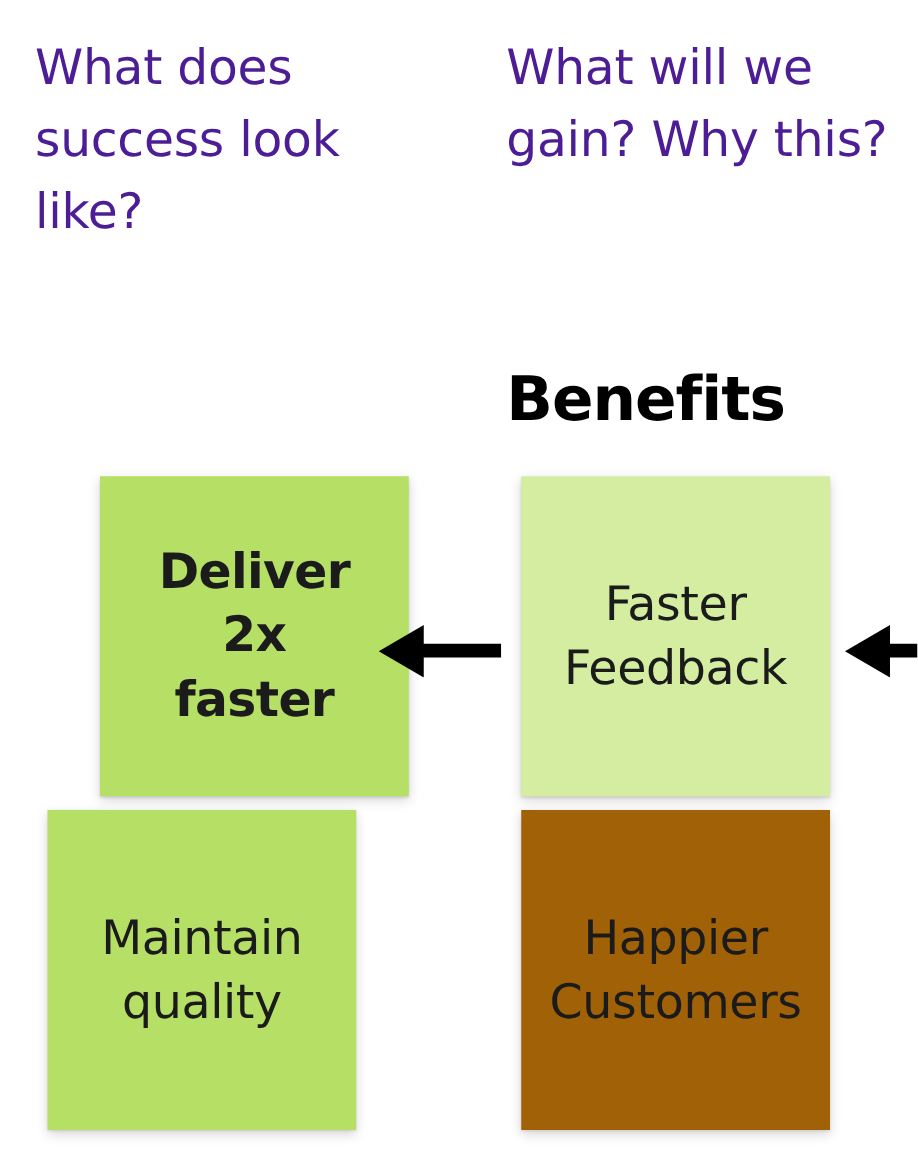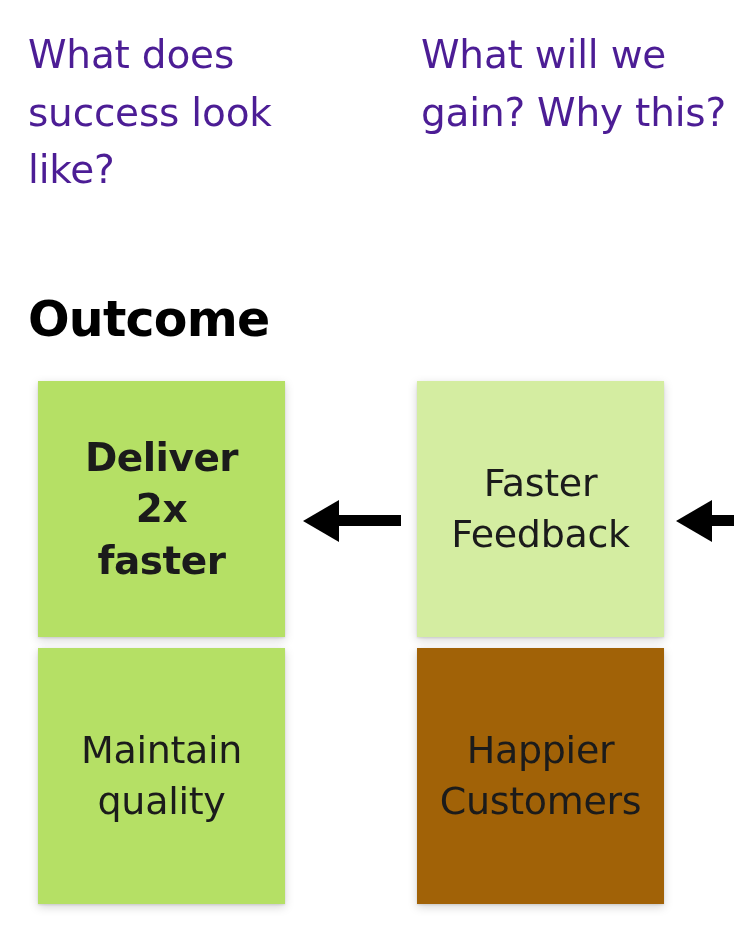--- a/index.html
+++ b/index.html
@@ -27,21 +27,21 @@
   .question {
     position: absolute;
     font-size: 39px;
     font-weight: 400;
     line-height: 1.48;
     color: #4c1d95;
     letter-spacing: -0.2px;
     white-space: pre-line;
   }
   .q-outcome  { left: 28px;  top: 26px;  width: 300px; }
-  .q-benefits { left: 421px; top: 26px;  width: 310px; }
+  .q-benefits { left: 405px; top: 26px;  width: 310px; }
 
   
   .col-heading {
     position: absolute;
     font-size: 49px;
     font-weight: 700;
     line-height: 1;
     color: #000000;
     letter-spacing: -0.8px;
   }
@@ -94,24 +94,24 @@
 
 <div class="board">
 
   <div class="question q-outcome">What does
 success look
 like?</div>
 
   <div class="question q-benefits">What will we
 gain? Why this?</div>
 
-  <div class="col-heading h-outcome">Outcome</div>
 
+  <div class="col-heading h-benefits">Benefits</div>
 
-  <div class="card card-outcome-1" style="background-color: rgb(181, 224, 101);">
+  <div class="card card-outcome-1" style="background-color: rgb(181, 224, 101); margin-left: 42px;">
     <div class="card-text bold">Deliver
 2x
 faster</div>
   </div>
 
   <div class="card card-outcome-2" style="background-color: rgb(181, 224, 101);">
     <div class="card-text">Maintain
 quality</div>
   </div>
 

